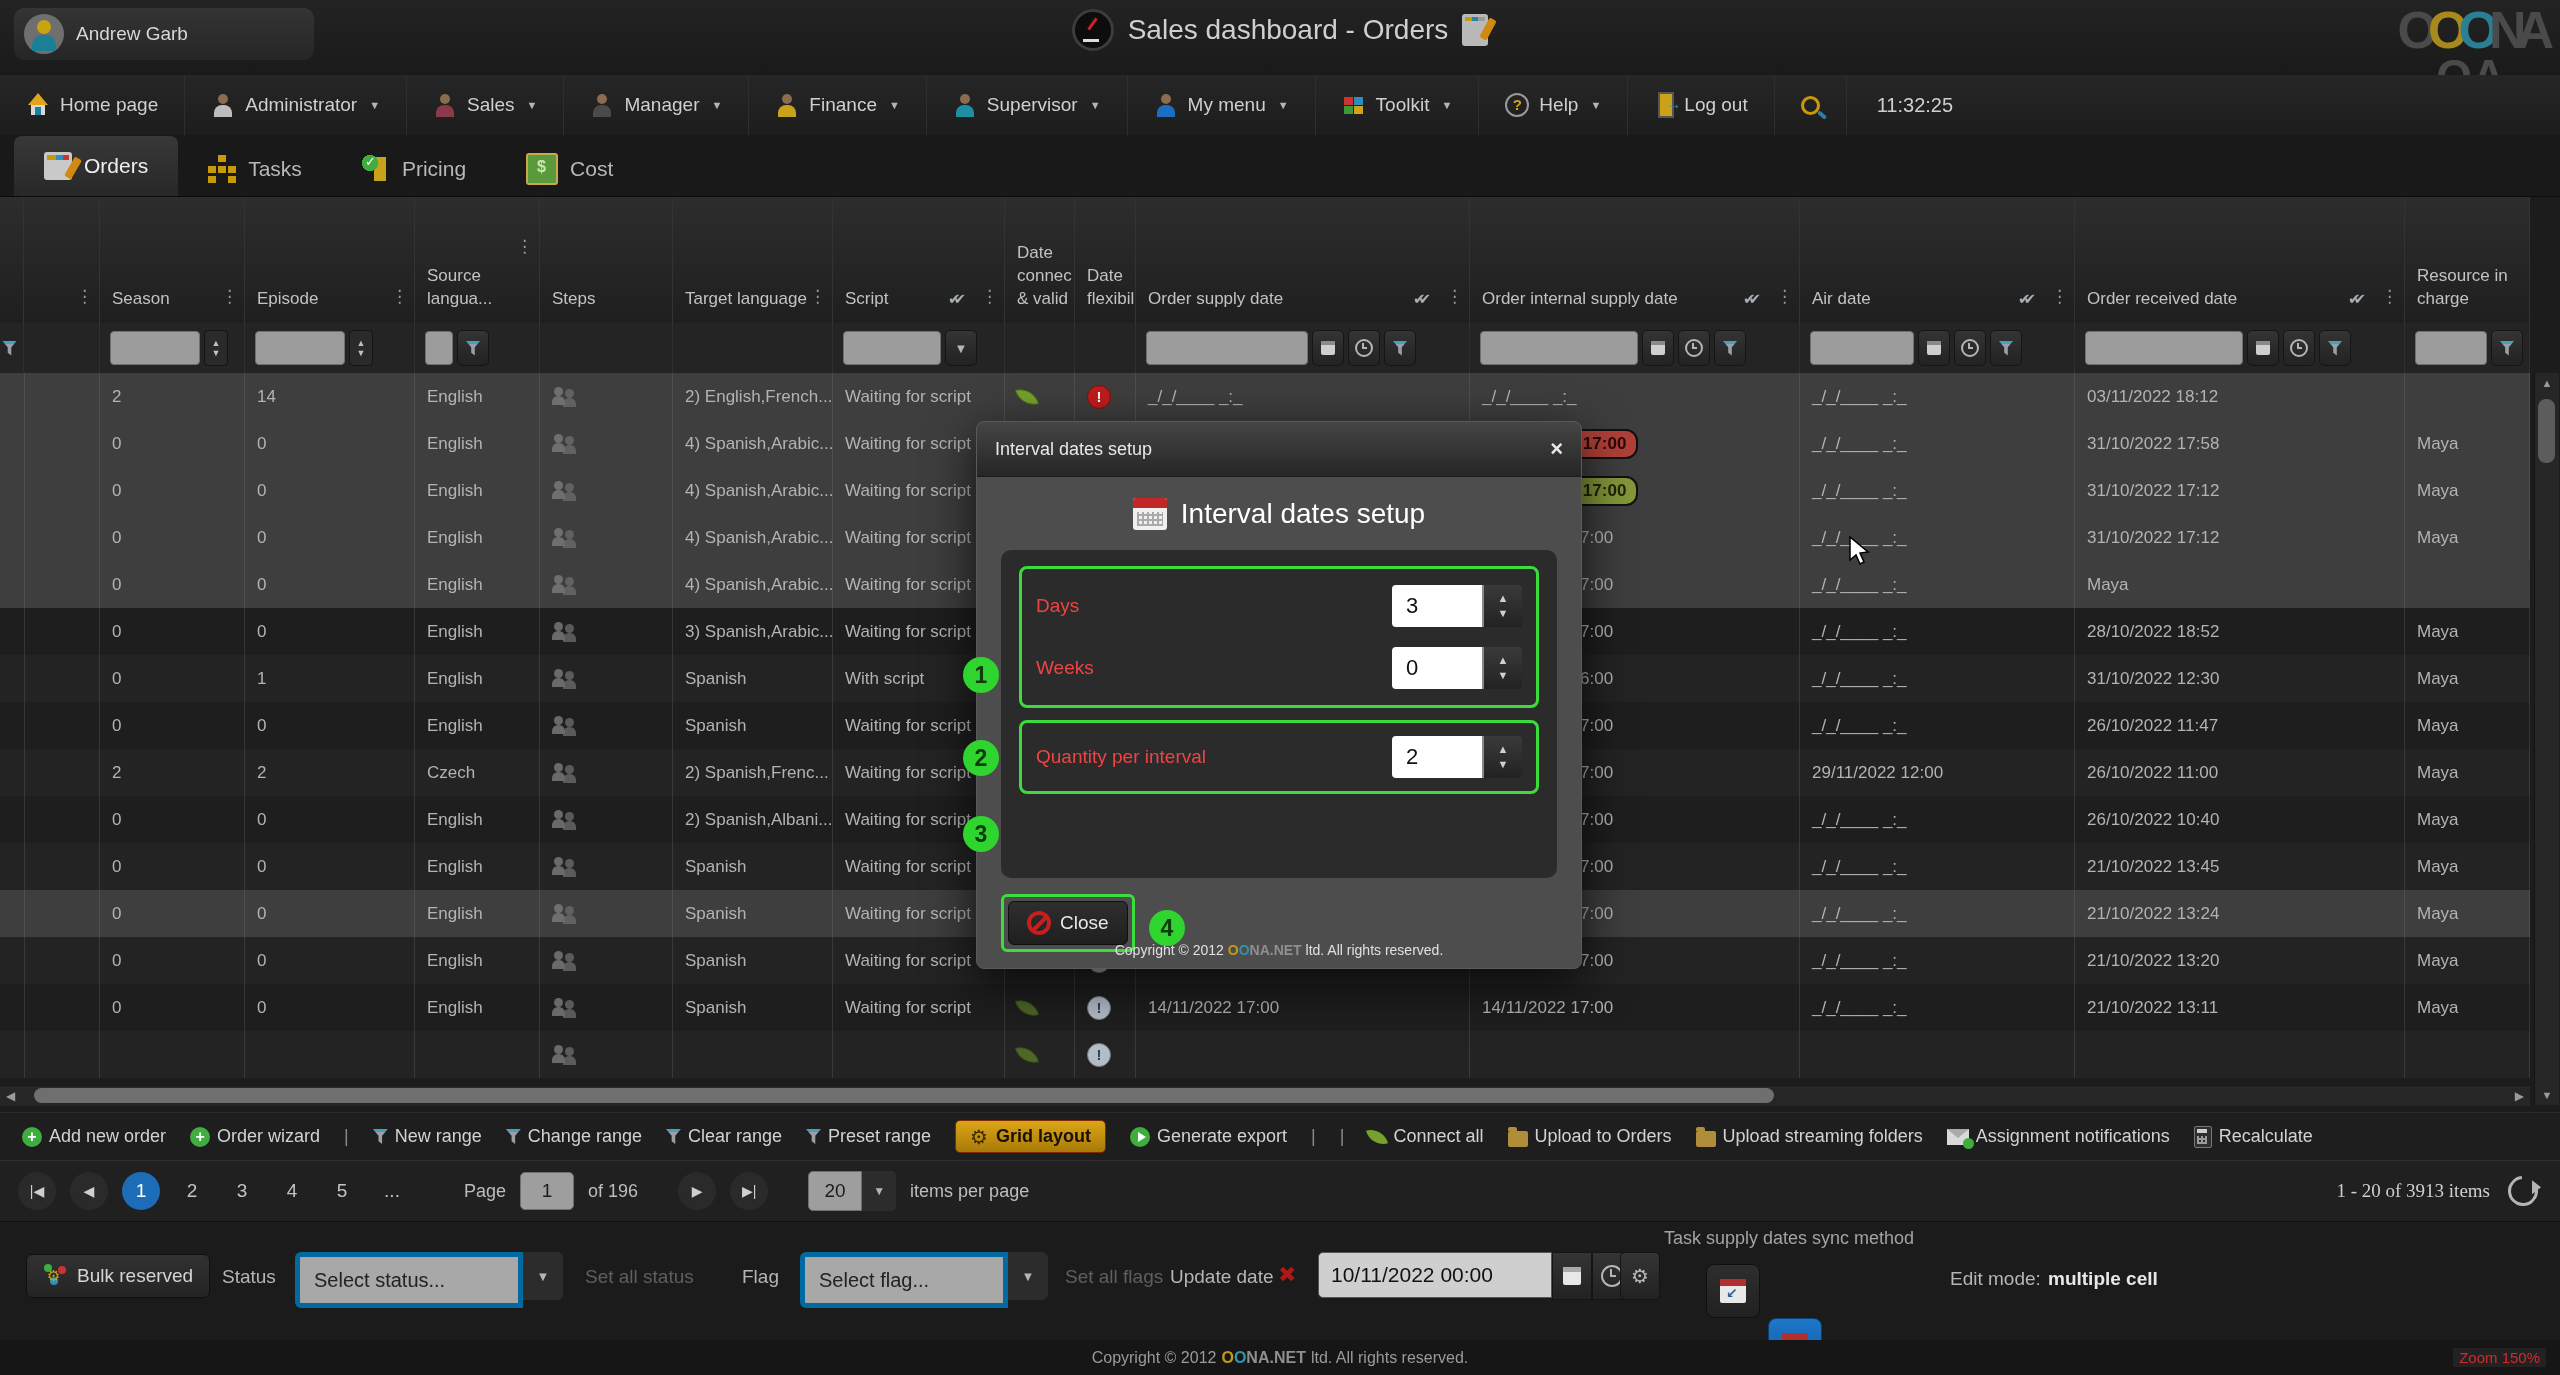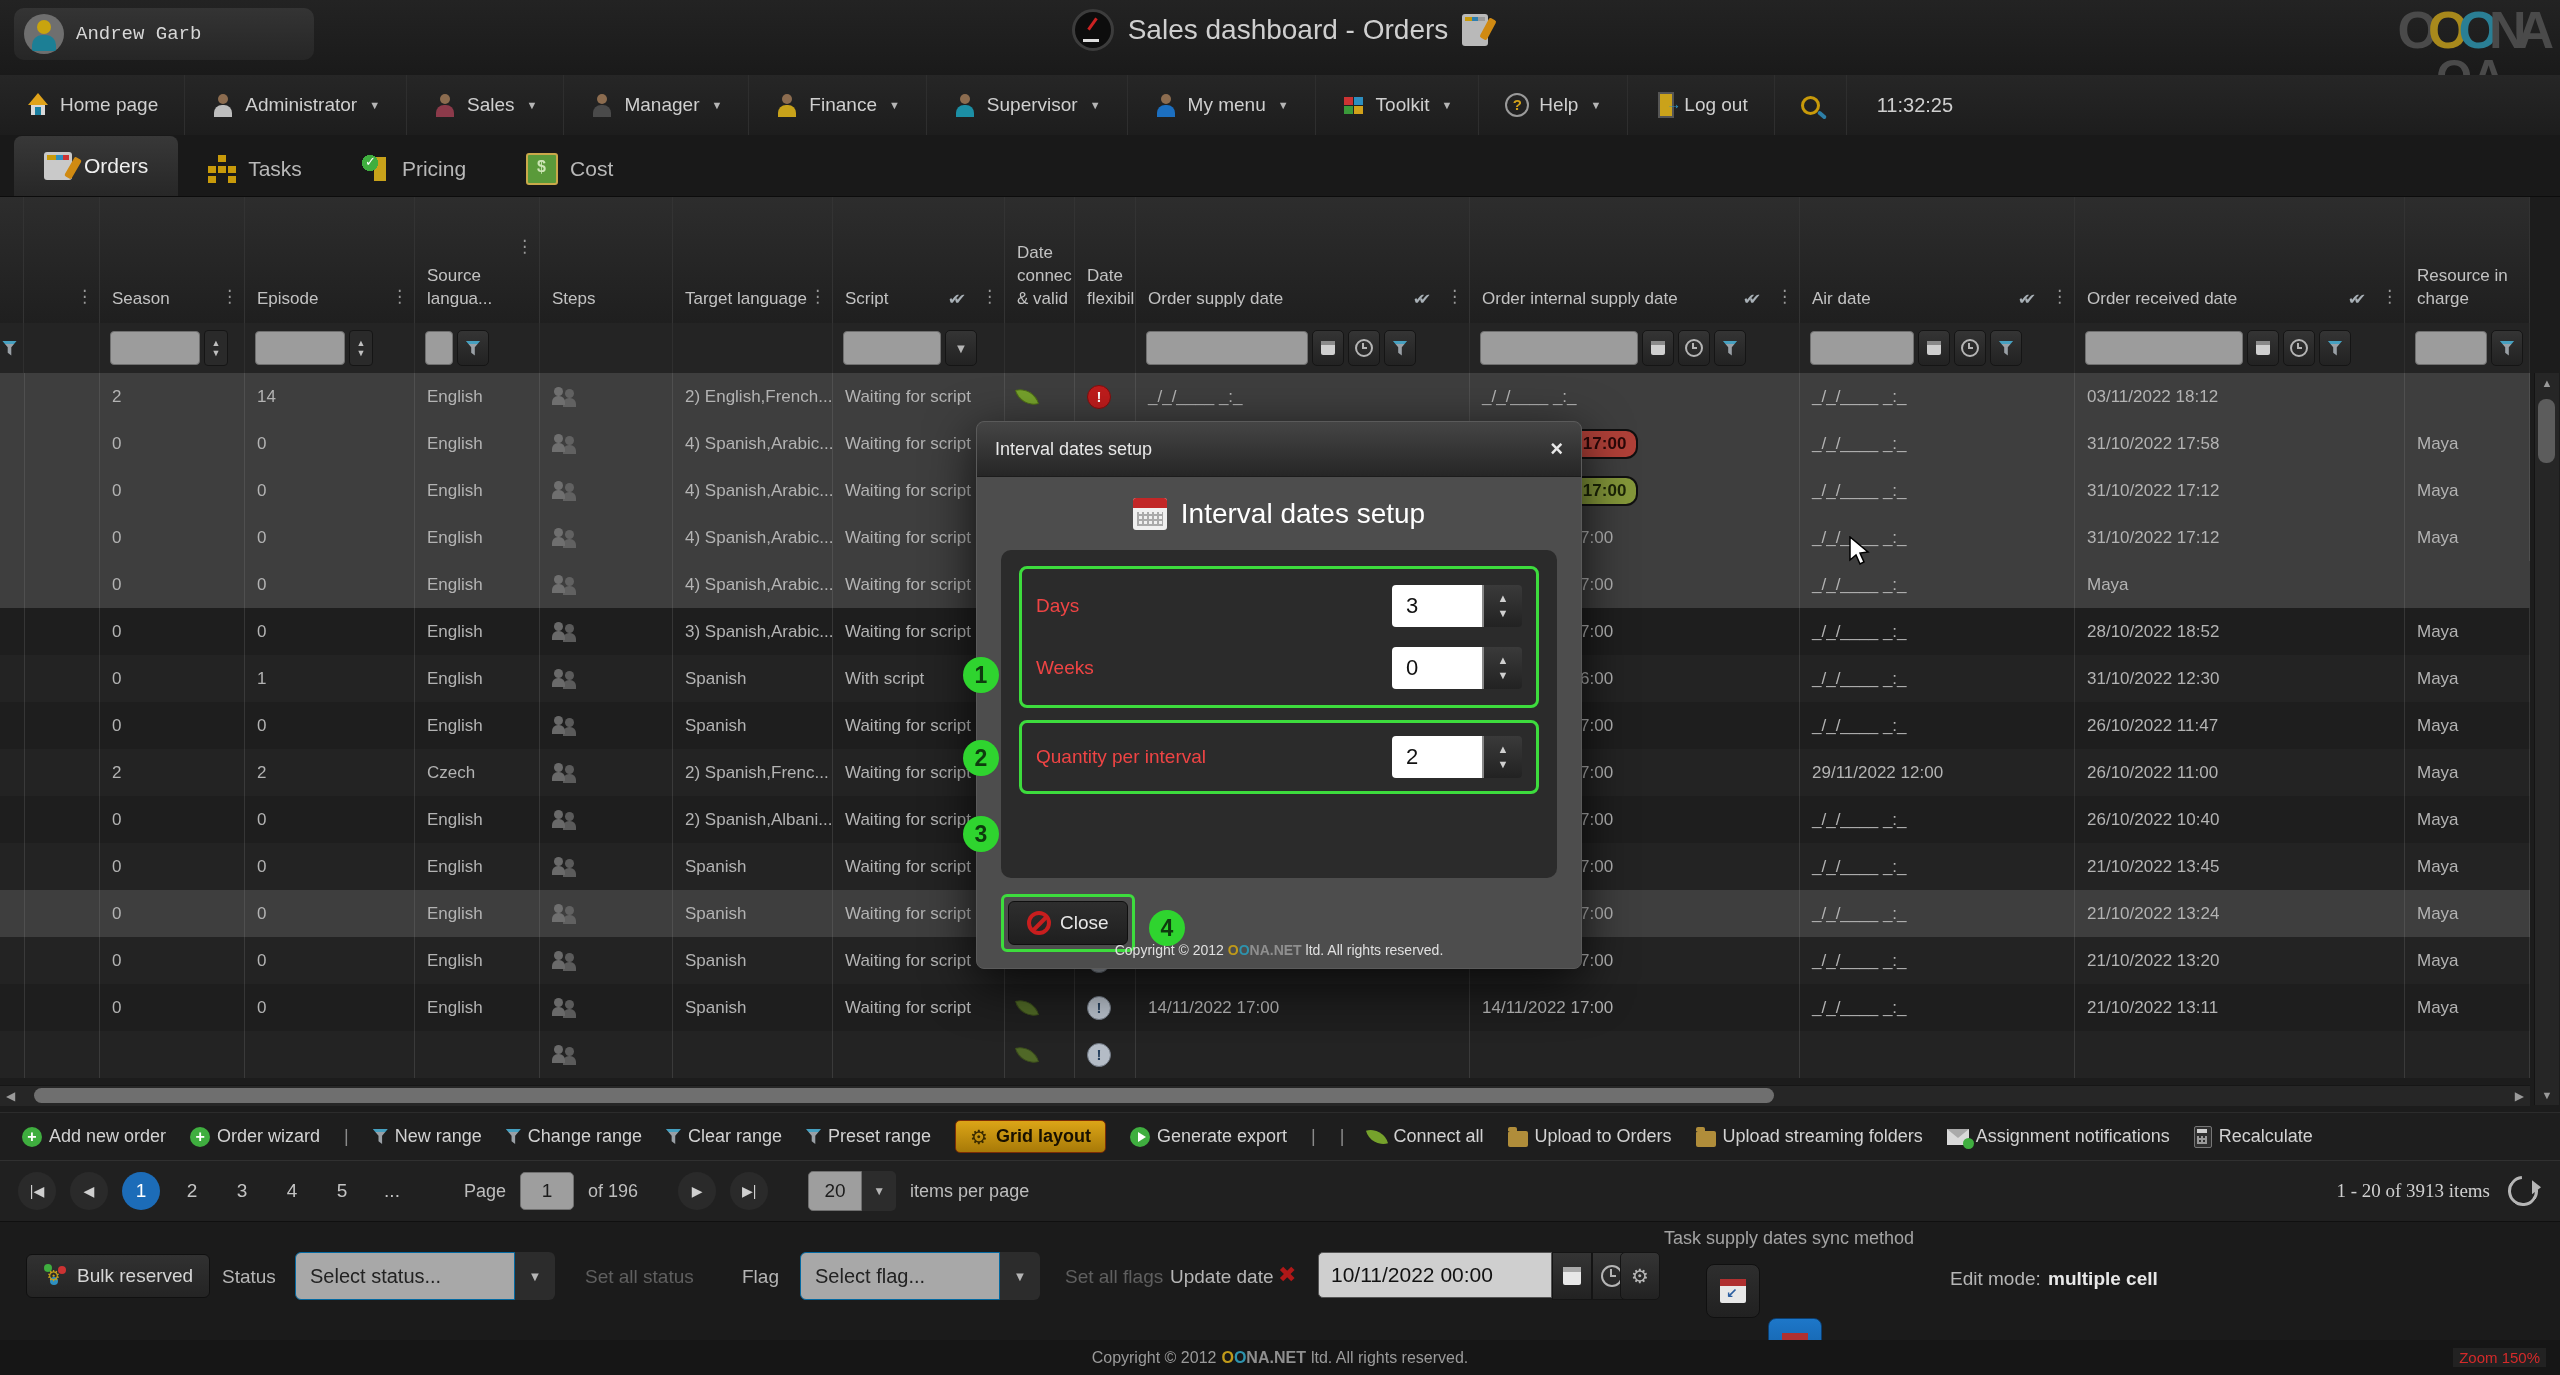--- a/index.html
+++ b/index.html
@@ -1,21 +1,21 @@
 <!DOCTYPE html>
 <html><head>
 <meta charset="utf-8">
 <style>
   html,body{margin:0;padding:0;background:#141414;width:2560px;height:1375px;overflow:hidden;
     font-family:"Liberation Sans","DejaVu Sans",sans-serif;position:relative;color:#c4c4c4;}
   .abs{position:absolute;}
   
   #topbar{left:0;top:0;width:2560px;height:75px;background:linear-gradient(#232323,#1a1a1a);}
   #userchip{left:14px;top:8px;width:300px;height:52px;border-radius:10px;
-    background:linear-gradient(#343434,#262626);display:flex;align-items:center;gap:12px;padding-left:10px;box-sizing:border-box;font-family:Liberation Mono, monospace;}
+    background:linear-gradient(#343434,#262626);display:flex;align-items:center;gap:12px;padding-left:10px;box-sizing:border-box;}
   .avatar{width:40px;height:40px;border-radius:50%;background:#6f6f6f;position:relative;overflow:hidden;flex:0 0 auto;}
   .avatar:before{content:"";position:absolute;left:13px;top:6px;width:14px;height:14px;border-radius:50%;background:#c8a40e;}
   .avatar:after{content:"";position:absolute;left:8px;top:21px;width:24px;height:16px;border-radius:10px 10px 0 0;background:#1c7f95;}
   #username{color:#d7d7d7;font-size:19px;}
   #titlewrap{left:0;top:0;width:2560px;height:60px;display:flex;align-items:center;justify-content:center;gap:14px;pointer-events:none;}
   .gauge{width:36px;height:36px;border-radius:50%;background:#0d0d0d;border:3px solid #3c3c3c;position:relative;}
   .gauge:before{content:"";position:absolute;left:16px;top:5px;width:3px;height:14px;background:#c22;transform:rotate(35deg);}
   .gauge:after{content:"";position:absolute;left:8px;bottom:6px;width:16px;height:3px;background:#ddd;}
   #pagetitle{color:#cfcfcf;font-size:28px;}
   .noteicon{width:26px;height:32px;background:#b9b9b9;border-radius:3px;position:relative;}
@@ -150,21 +150,21 @@
   
   #controls{left:0;top:1222px;width:2560px;height:118px;background:#1b1b1b;}
   #controls .lbl{color:#b5b5b5;font-size:19px;}
   #controls .dis{color:#5f5f5f;font-size:19px;}
   .cbtn{display:flex;align-items:center;gap:10px;background:linear-gradient(#313131,#242424);border:1px solid #101010;border-radius:6px;
      padding:9px 16px;color:#d5d5d5;font-size:19px;}
   .ic-bulk{width:24px;height:24px;position:relative;}
   .ic-bulk:before{content:"";position:absolute;left:1px;top:0;width:8px;height:8px;border-radius:50%;background:#3fae3f;box-shadow:14px 2px 0 #c33,6px 13px 0 #2d8fc0;}
   .ic-bulk:after{content:"⚙";position:absolute;left:4px;top:3px;color:#c8a21a;font-size:15px;}
   .sel{display:flex;}
-  .sel .val{height:46px;background:#a8a8a8;border:1px solid #0369a1;border-radius:6px 0 0 6px;color:#222;font-size:20px;display:flex;align-items:center;padding:0 14px;}
+  .sel .val{height:46px;background:#a8a8a8;border:5px solid #0369a1;border-radius:6px 0 0 6px;color:#222;font-size:20px;display:flex;align-items:center;padding:0 14px;}
   .sel .arr{width:40px;height:48px;background:#2c2c2c;border-radius:0 6px 6px 0;color:#b5b5b5;font-size:13px;display:flex;align-items:center;justify-content:center;}
   .xmark{color:#b01818;font-size:22px;font-weight:bold;}
   #dateinput{width:208px;height:44px;background:#cfcfcf;border:1px solid #555;border-radius:5px 0 0 5px;color:#111;font-size:21px;display:flex;align-items:center;padding:0 12px;}
   .dbtn{width:38px;height:46px;background:linear-gradient(#343434,#222);border:1px solid #141414;display:flex;align-items:center;justify-content:center;}
   .ic-cal2{width:18px;height:18px;background:#e8e8e8;border-radius:2px;position:relative;}
   .ic-cal2:before{content:"";position:absolute;left:0;top:0;width:18px;height:5px;background:#aaa;}
   .ic-clock2{width:18px;height:18px;border:2px solid #b5b5b5;border-radius:50%;position:relative;}
   .ic-clock2:before{content:"";position:absolute;left:7px;top:2px;width:2px;height:7px;background:#b5b5b5;}
   .ic-clock2:after{content:"";position:absolute;left:7px;top:8px;width:6px;height:2px;background:#b5b5b5;}
   .sqbtn{width:52px;height:52px;border-radius:8px;background:linear-gradient(#2e2e2e,#212121);border:1px solid #101010;

